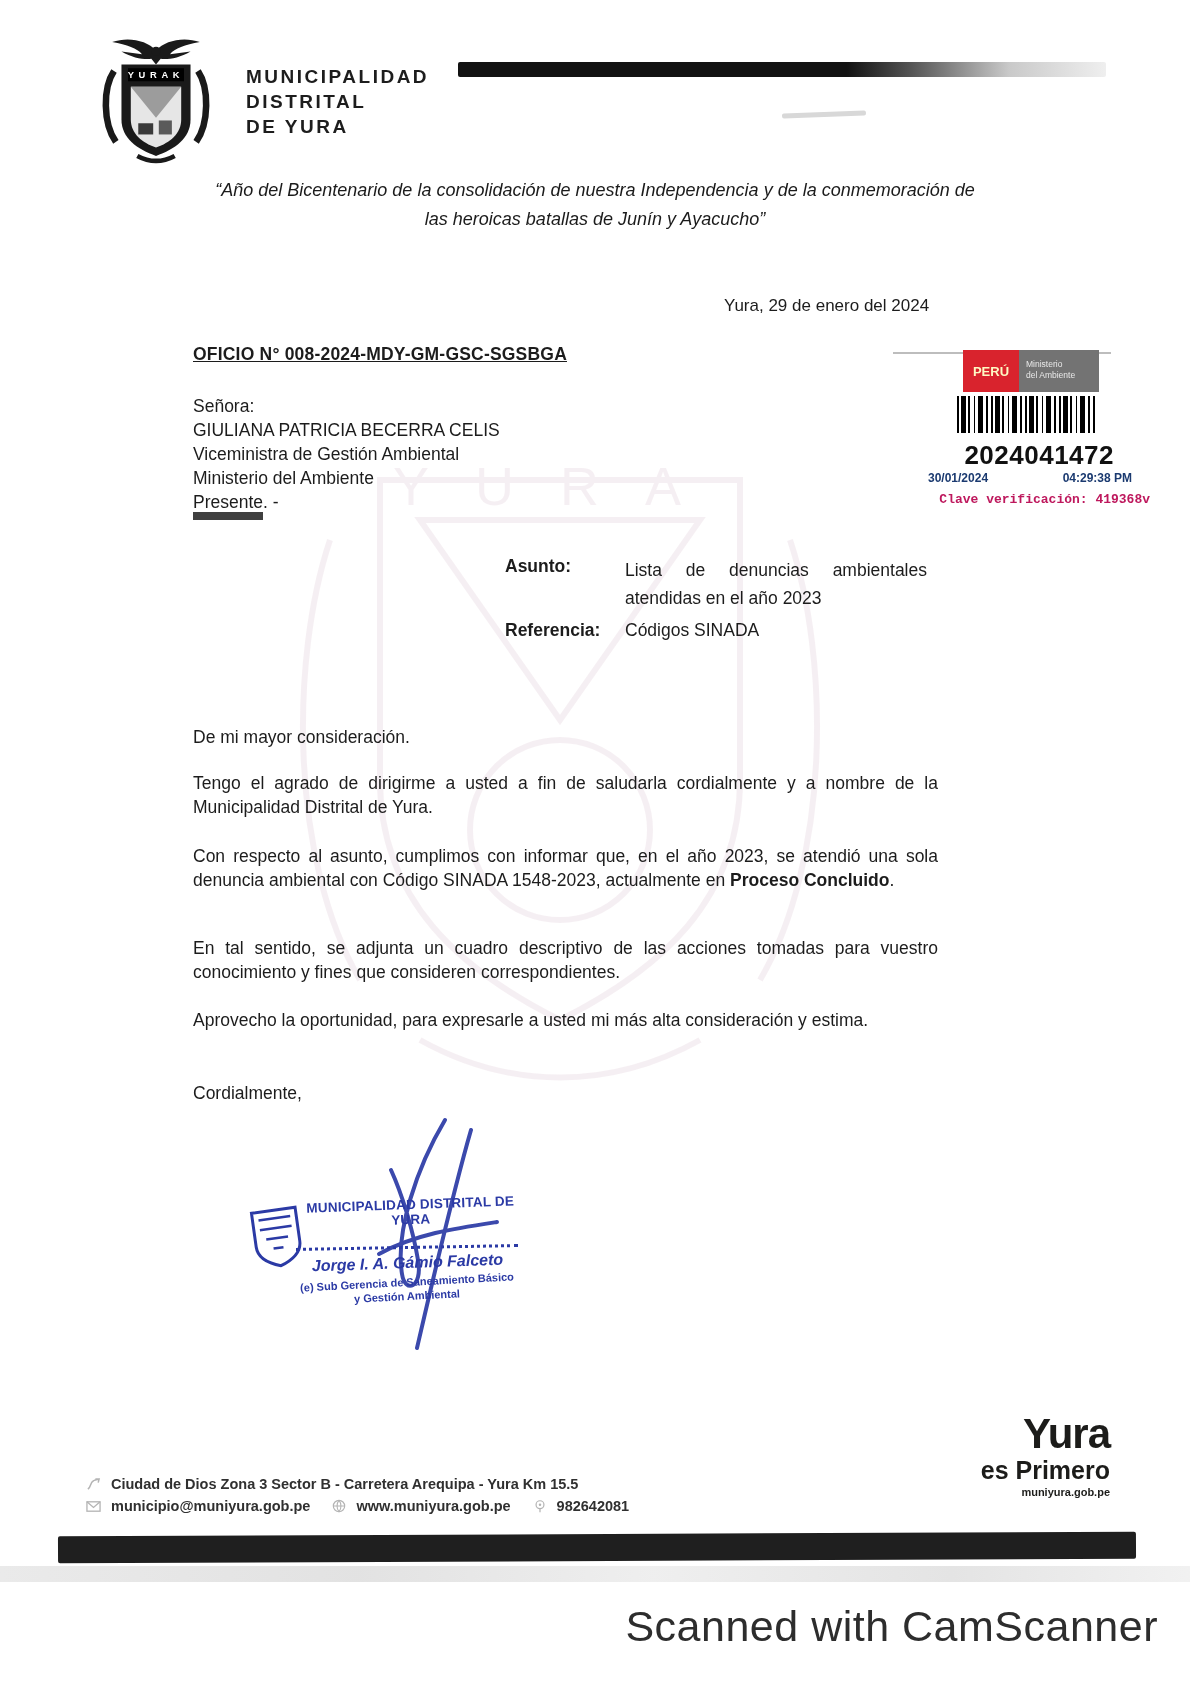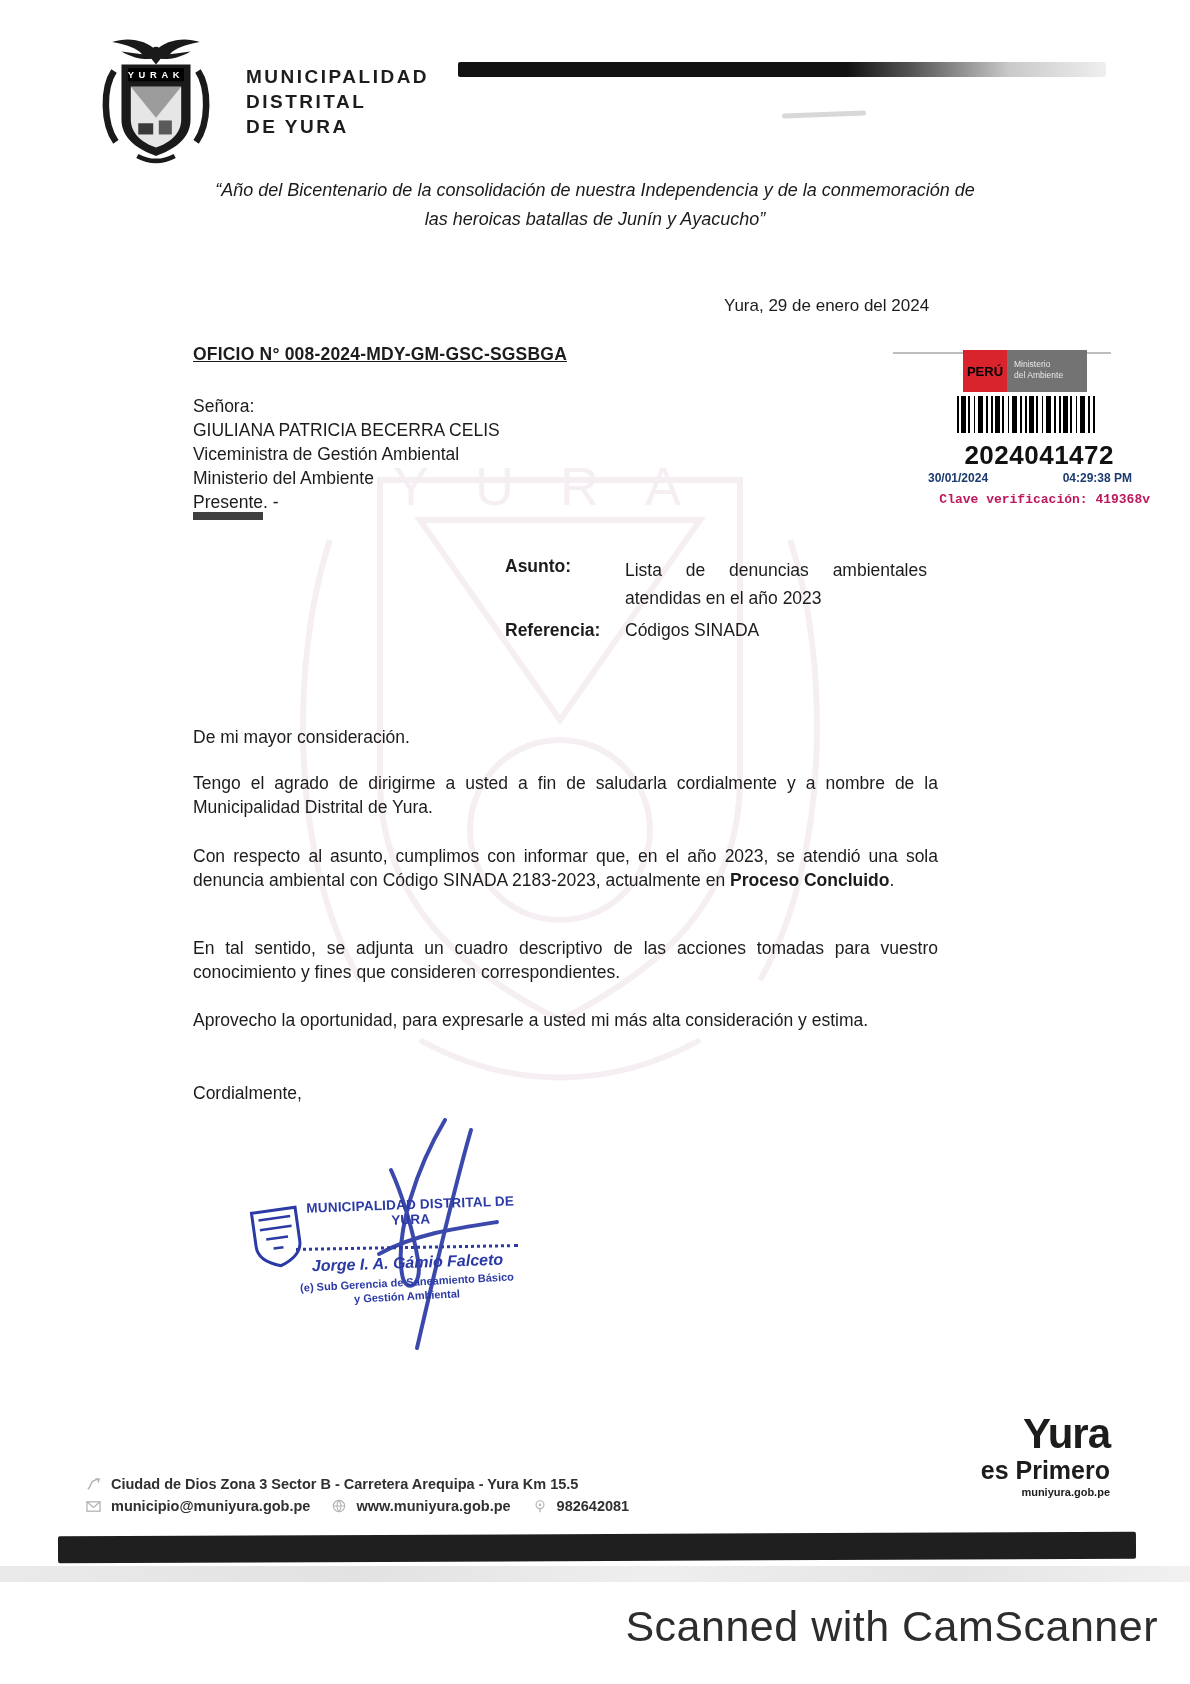--- a/index.html
+++ b/index.html
@@ -18,21 +18,21 @@
   
   .date-line { position:absolute; left:724px; top:296px; width:240px; font-size:17px; }
   .oficio { position:absolute; left:193px; top:344px; font-size:17.5px; font-weight:bold; text-decoration:underline; letter-spacing:0.2px; }
   .addressee { position:absolute; left:193px; top:394px; font-size:17.5px; line-height:24px; }
   .addressee .bold { font-weight:normal; }
   .underlined { border-bottom:8px solid #404040;margin-top:31px; }
 
   
   .minam-line { position:absolute; left:893px; top:352px; width:218px; height:2px; background:#bdbdbd; }
   .minam-logo { position:absolute; left:963px; top:350px; height:42px; display:flex; }
-  .minam-red  { width:44px; background:#d9232d; color:#000000; font-size:13px; font-weight:bold;
+  .minam-red  { width:56px; background:#d9232d; color:#fef9c3; font-size:13px; font-weight:bold;
                 display:flex; align-items:center; justify-content:center; }
   .minam-gray { width:80px; background:#737373; color:#e9e9e9; font-size:8.5px; line-height:11px; padding:9px 0 0 7px; }
   .barcode { position:absolute; left:957px; top:396px; width:138px; height:37px;
              background:repeating-linear-gradient(90deg,#000 0 2px,#fff 2px 4px,#000 4px 9px,#fff 9px 11px,#000 11px 13px,#fff 13px 17px,#000 17px 18px,#fff 18px 21px,#000 21px 26px,#fff 26px 29px,#000 29px 31px,#fff 31px 34px); }
   .reg-number { position:absolute; left:938px; top:440px; width:176px; text-align:right;
                 font-size:26px; font-weight:bold; letter-spacing:0.5px; color:#111; }
   .stamp-datetime { position:absolute; left:928px; top:471px; width:204px; display:flex; justify-content:space-between;
                     font-size:12px; font-weight:bold; color:#1b3a70; }
   .stamp-verif { position:absolute; left:930px; top:492px; width:220px; text-align:right;
                  font-size:13px; font-weight:bold; color:#be185d;font-family:Liberation Mono, monospace; }
@@ -152,21 +152,21 @@
   </div>
   <div class="stamp-verif">Clave verificación: 419368v</div>
 
   <div class="asunto-label">Asunto:</div>
   <div class="asunto-text">Lista de denuncias ambientales atendidas en el año 2023</div>
   <div class="ref-label">Referencia:</div>
   <div class="ref-text">Códigos SINADA</div>
 
   <div class="para p1">De mi mayor consideración.</div>
   <div class="para p2">Tengo el agrado de dirigirme a usted a fin de saludarla cordialmente y a nombre de la Municipalidad Distrital de Yura.</div>
-  <div class="para p3"><span>Con respecto al asunto, cumplimos con informar que, en el año 2023, se atendió una sola denuncia ambiental con Código SINADA 2183-2023, actualmente en </span><span class="bold-inline">Proceso Concluido</span><span>.</span></div>
+  <div class="para p3"><span>Con respecto al asunto, cumplimos con informar que, en el año 2023, se atendió una sola denuncia ambiental con Código SINADA 1548-2023, actualmente en </span><span class="bold-inline">Proceso Concluido</span><span>.</span></div>
   <div class="para p5">Aprovecho la oportunidad, para expresarle a usted mi más alta consideración y estima.</div>
   <div class="para p4">En tal sentido, se adjunta un cuadro descriptivo de las acciones tomadas para vuestro conocimiento y fines que consideren correspondientes.</div>
   <div class="closing">Cordialmente,</div>
 
   <svg class="sig-scrawl" viewBox="0 0 170 240">
     <g fill="none" stroke="#2b3aa5" stroke-width="4" stroke-linecap="round" opacity="0.92">
       <path d="M100 8 C72 55 50 120 57 162 C60 182 78 176 73 148 C68 118 57 82 46 58"></path>
       <path d="M126 18 C108 80 92 150 72 236"></path>
       <path d="M34 142 C70 122 112 116 152 110"></path>
     </g>

